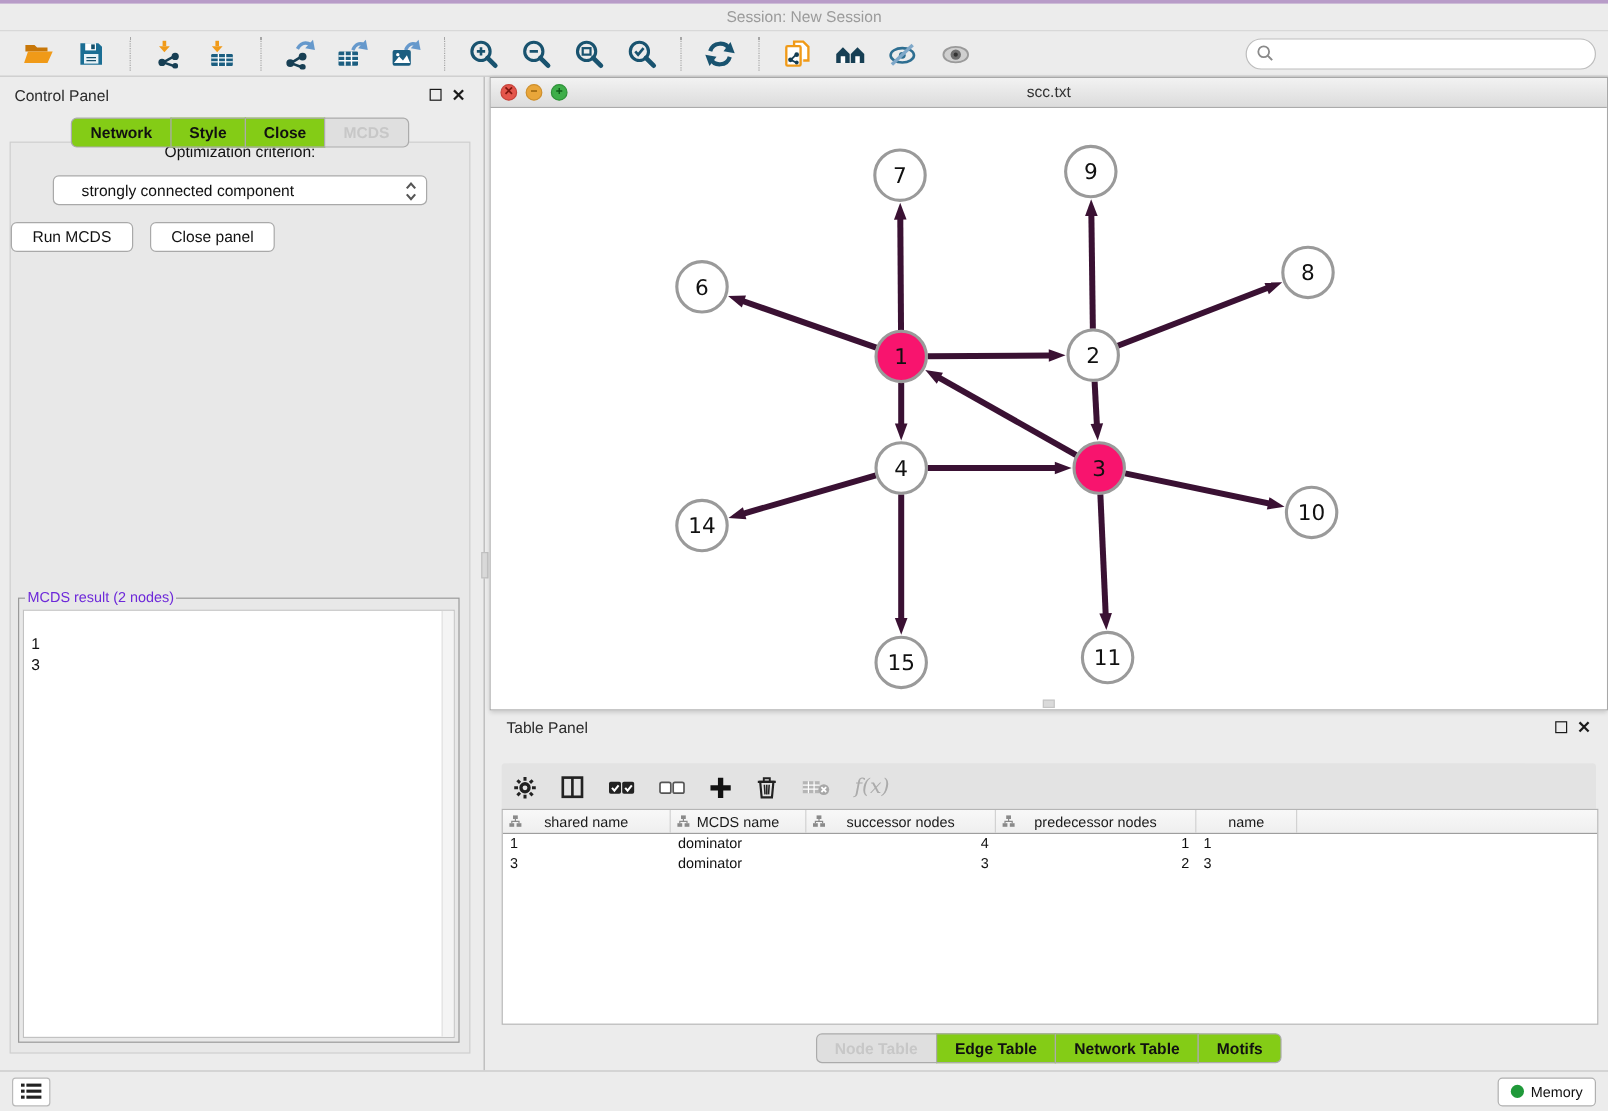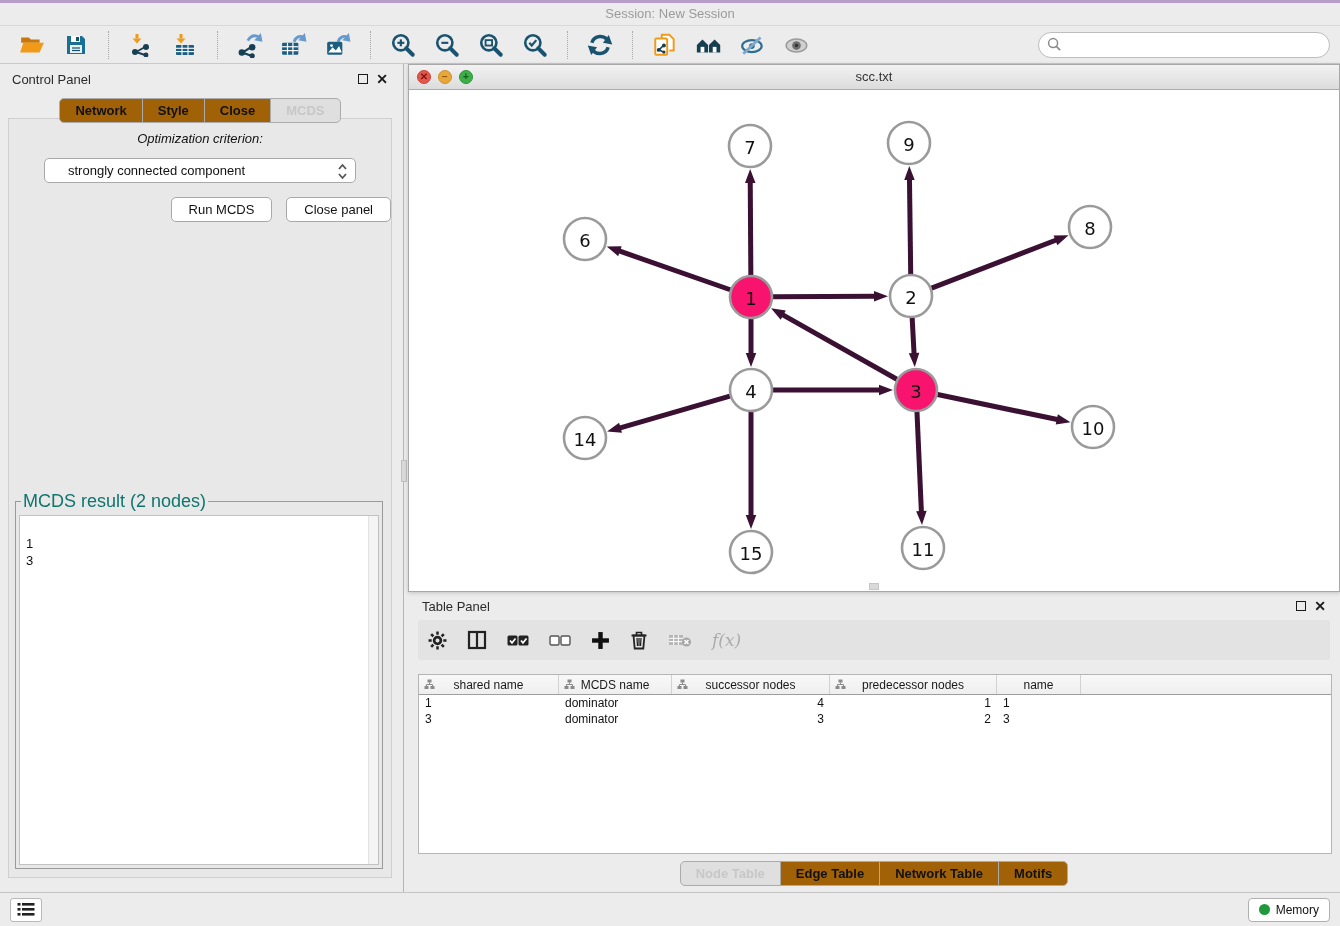--- a/index.html
+++ b/index.html
@@ -24,38 +24,38 @@
   .search-glyph { position:absolute; left:9px; top:5px; }
 
   
   .control-panel { position:absolute; left:0; top:66px; width:400px; height:814px; }
   .cp-header { height:26px; display:flex; align-items:center; padding:0 12px;gap:20px; }
   .panel-title { font-size:13px; color:#2b2b2b; }
   .panel-btns { margin-left:auto; display:flex; align-items:center; gap:8px; }
   .float-btn { width:10px; height:10px; border:1.6px solid #1a1a1a; display:inline-block; }
   .close-btn { font-size:14px; font-weight:bold; color:#1a1a1a; line-height:10px; }
   .cp-tabs { display:flex; justify-content:center; margin-top:6px; position:relative; z-index:2; }
-  .seg { border:1px solid #ABABAB; background:#a16207; padding:4px 15px; font-size:13px;
+  .seg { border:1px solid #ABABAB; background:#84cc16; padding:4px 15px; font-size:13px;
          font-weight:600; color:#111; margin-left:-1px; cursor:default; }
   .seg:first-child { border-radius:5px 0 0 5px; margin-left:0; }
   .seg:last-child { border-radius:0 5px 5px 0; }
   .seg.selected { background:#DFDFDF; color:#C7C7C7; }
   .cp-content { position:absolute; left:8px; right:8px; top:52px; bottom:2px;
                 background:#E8E8E8; border:1px solid #CFCFCF; }
-  .opt-label { text-align:center; font-size:13px; color:#111; margin-top:12px;font-style:italic; }
+  .opt-label { text-align:center; font-size:13px; color:#111; margin-top:0; }
   .dropdown { position:relative; margin:12px auto 0; width:312px; height:25px; background:#fff;
               border:1px solid #A9A9A9; border-radius:5px; display:flex; align-items:center;
               padding:0 24px 0 23px; font-size:13px; color:#111; cursor:default; }
   .dd-chevrons { position:absolute; right:7px; top:4px; }
-  .btn-row { display:flex; justify-content:flex-end; gap:14px; margin-top:14px; }
+  .btn-row { display:flex; justify-content:flex-start; gap:14px; margin-top:14px; }
   .aqua-btn { height:25px; padding:0 17px; background:#fff; border:1px solid #A9A9A9;
               border-radius:5px; font-size:13px; color:#111; font-family:"Liberation Sans",sans-serif; cursor:default; }
   .result-fieldset { position:absolute; left:6px; right:8px; top:372px; bottom:8px;
                      border:1px solid #9a9a9a; padding:3px; }
-  .result-fieldset legend { font-size:18px; color:#0f766e; padding:0 2px; margin-left:2px; }
+  .result-fieldset legend { font-size:12px; color:#6d28d9; padding:0 2px; margin-left:2px; }
   .result-area { position:relative; width:100%; height:100%; background:#fff; border:1px solid #C2C2C2;
                  font-size:13px; color:#111; padding:2px 6px; white-space:pre-line; line-height:17px; overflow:hidden; }
   .result-scrollbar { position:absolute; top:0; right:0; bottom:0; width:10px; background:#F4F4F4;
                       border-left:1px solid #E2E2E2; }
 
   
   .v-splitter { position:absolute; left:400px; top:64px; width:8px; bottom:34px; }
   .v-splitter .line { position:absolute; left:3px; top:0; bottom:0; width:1px; background:#B5B5B5; }
   .v-splitter .grip { position:absolute; left:1px; top:396px; width:6px; height:22px;
                       background:#D9D9D9; border:1px solid #C0C0C0; }
@@ -72,21 +72,21 @@
   .light.red { background:#E4564C; border:1px solid #C7443C; color:#7E150E; }
   .light.yellow { background:#E9A63A; border:1px solid #CE8F2C; color:#8E5A06; }
   .light.green { background:#3EAE49; border:1px solid #2F9239; color:#0E5D18; }
   .net-canvas { position:relative; width:930px; height:501px; background:#fff; overflow:hidden; }
   .canvas-grip { position:absolute; left:50%; bottom:1px; width:10px; height:7px;
                  background:#DADADA; border:1px solid #C6C6C6; transform:translateX(-50%); }
 
   
   .table-panel { position:absolute; left:408px; top:592px; width:932px; height:300px; }
   .tp-header { height:28px; display:flex; align-items:center; padding:0 14px; }
-  .tp-toolbar { position:absolute; left:10px; right:10px; top:28px; height:40px; background:#E3E3E3;
+  .tp-toolbar { position:absolute; left:10px; right:10px; top:44px; height:40px; background:#E3E3E3;
                 border-radius:3px; display:flex; align-items:center; padding:0 10px; gap:20px; }
   .tp-icon { display:flex; align-items:center; justify-content:center; height:24px; cursor:default; }
   .fx-label { font-family:"DejaVu Serif", serif; font-style:italic; font-size:17px; color:#ABABAB; }
   .tp-table { position:absolute; left:10px; right:8px; top:82px; bottom:38px; background:#fff;
               border:1px solid #B5B5B5; overflow:hidden; font-size:12px; }
   .thead { display:flex; height:20px; border-bottom:1px solid #9E9E9E; background:linear-gradient(#F8F8F8,#EFEFEF); }
   .th { position:relative; display:flex; align-items:center; justify-content:center;
         border-right:1px solid #D2D2D2; color:#1a1a1a; cursor:default; }
   .th .sort-wrap { position:absolute; left:5px; top:4px; }
   .th.filler { flex:1; border-right:none; }

